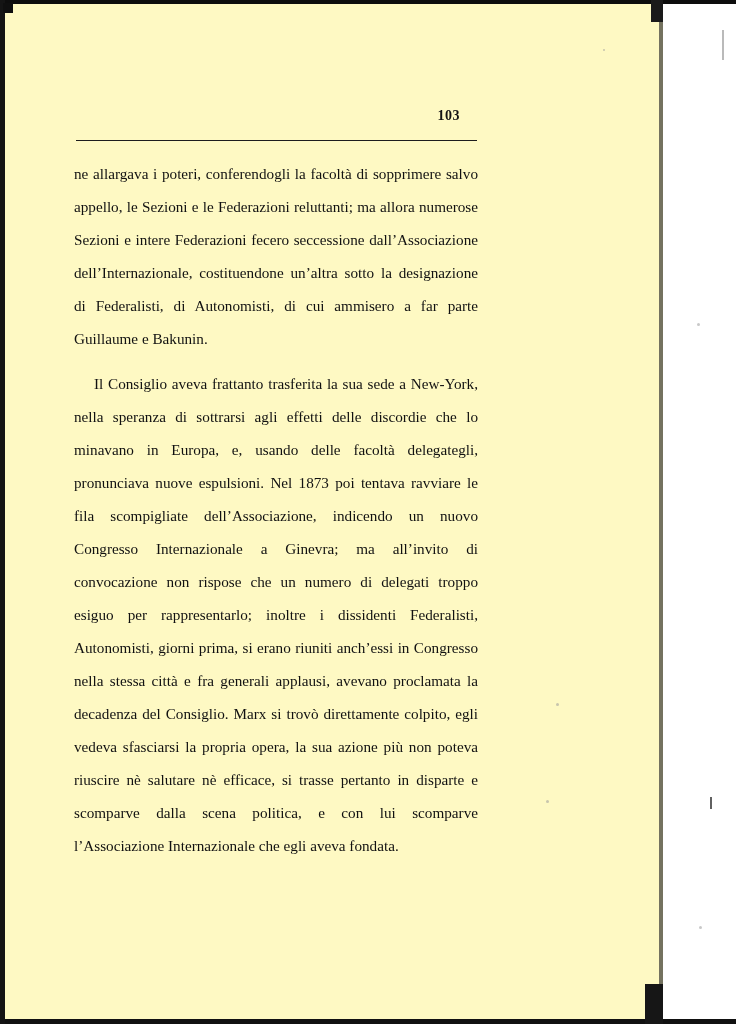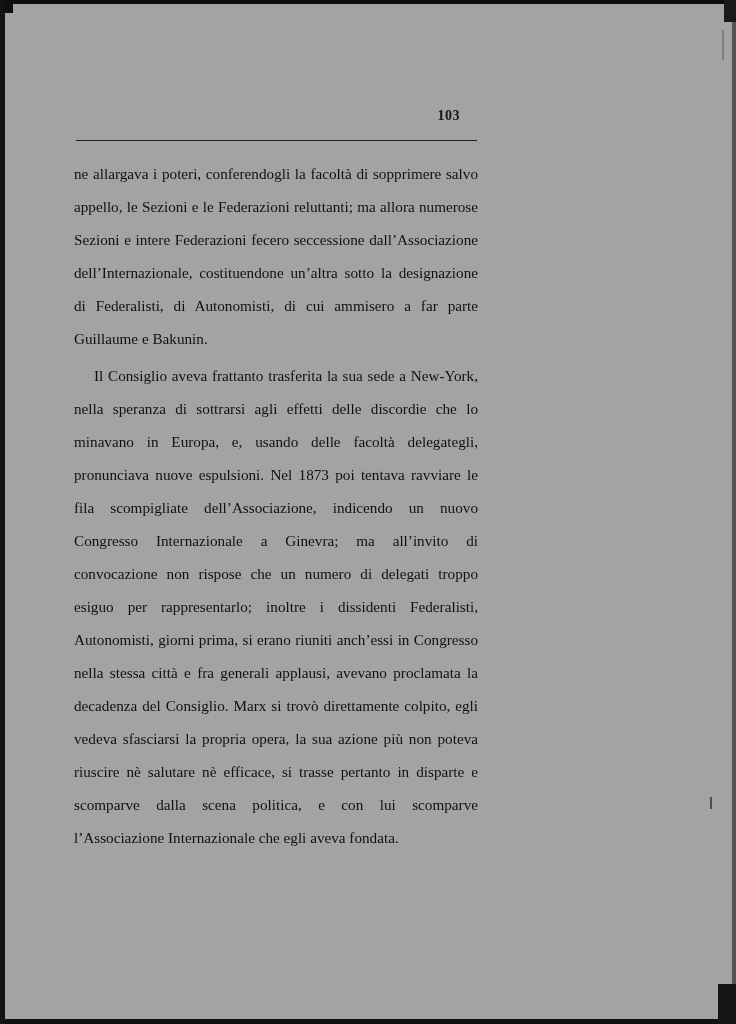--- a/index.html
+++ b/index.html
@@ -12,23 +12,23 @@
     height: 1024px;
     position: relative;
     overflow: hidden;
     font-family: "Liberation Serif", serif;
   }
 
   
   .page-scan {
     position: absolute;
     left: 0; top: 0;
-    width: 736px;
+    width: 663px;
     height: 1024px;
-    background: #a3a3a3;
+    background: #fef9c3;
   }
 
   
   .edge-top {
     position: absolute;
     left: 0; top: 0;
     width: 736px; height: 4px;
     background: #0d0d0d;
   }
   .edge-bottom {
@@ -110,21 +110,21 @@
     text-align: justify;
     text-justify: inter-word;
   }
   .body-text p {
     margin: 0;
   }
   .body-text p.indent {
     text-indent: 20px;
   }
   .body-text p + p {
-    margin-top: 4px;
+    margin-top: 12px;
   }
 
   
   .mark {
     position: absolute;
     background: #3a3a3a;
     opacity: 0.8;
   }
 </style>
 </head>

